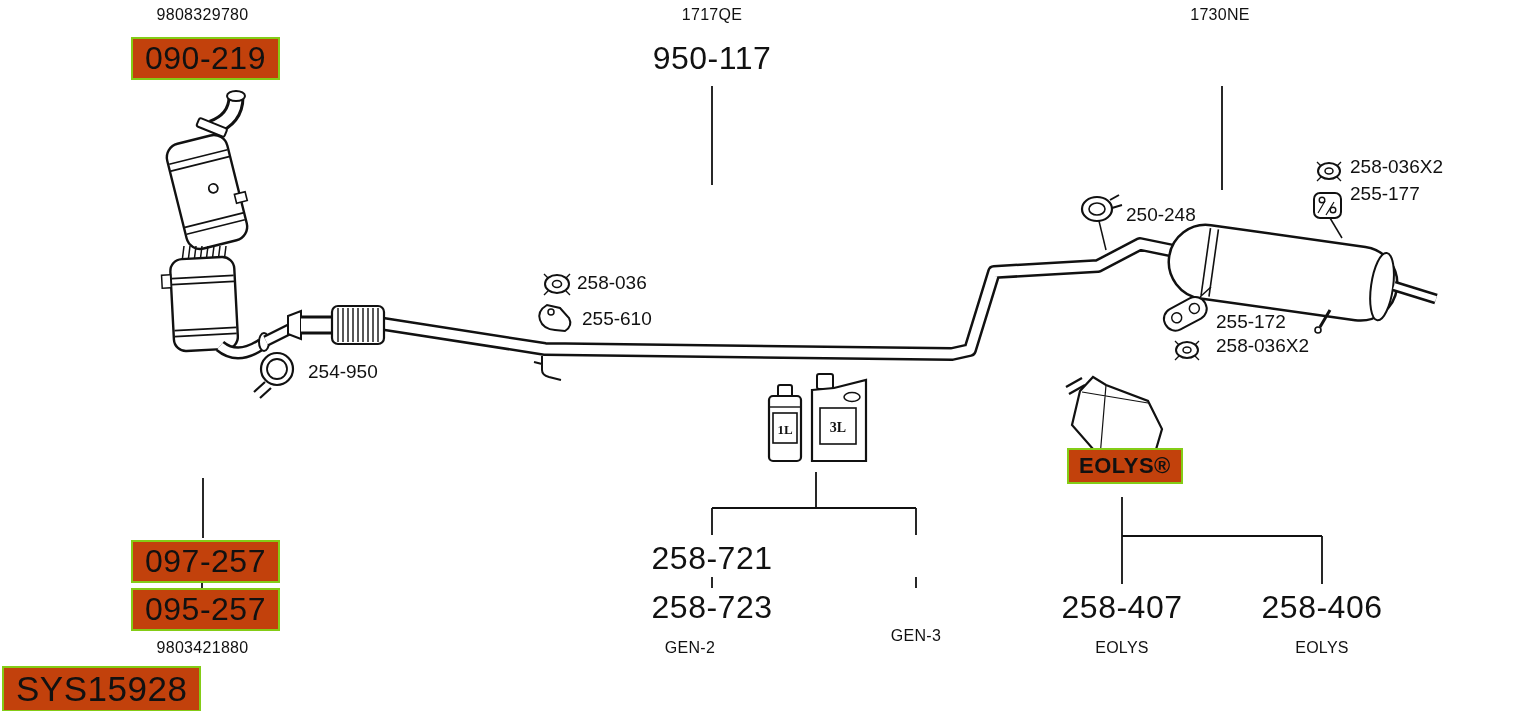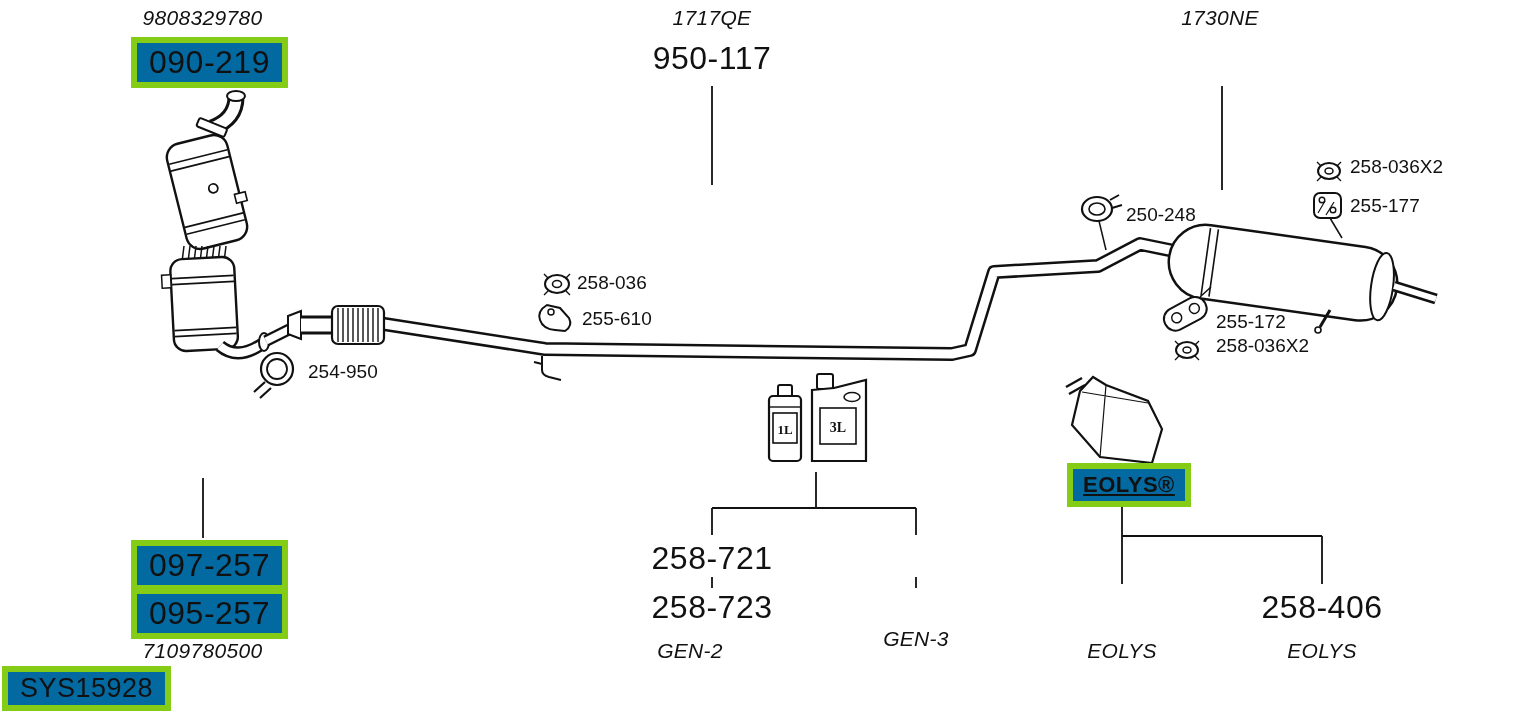--- a/index.html
+++ b/index.html
@@ -2,25 +2,25 @@
 <html><head>
 <meta charset="utf-8">
 <style>
   html,body{margin:0;padding:0;background:#fff;}
   .stage{
     position:relative;width:1530px;height:711px;background:#fff;
     font-family:"Liberation Sans",sans-serif;color:#111;overflow:hidden;
   }
   .abs{position:absolute;}
   .c{text-align:center;}
-  .ref{font-size:21px;letter-spacing:.3px;white-space:nowrap;font-style:italic;}
+  .ref{font-size:16px;letter-spacing:.3px;white-space:nowrap;}
   .big{font-size:32px;letter-spacing:.5px;white-space:nowrap;}
   .callout{font-size:19px;white-space:nowrap;}
-  .boxed{border:6px solid #84cc16;background:#0369a1;padding:1px 12px;display:inline-block;}
-  .sys{font-size:27px;letter-spacing:.5px;}
+  .boxed{border:2px solid #84cc16;background:#c2410c;padding:1px 12px;display:inline-block;}
+  .sys{font-size:35px;letter-spacing:.5px;}
   .eolys-box{font-size:22px;font-weight:bold;letter-spacing:.5px;padding:3px 10px;}
   svg.art{position:absolute;left:0;top:0;}
 </style>
 </head>
 <body>
 
 <div class="stage">
 
   <svg class="art" width="1530" height="711" viewBox="0 0 1530 711">
 
@@ -180,33 +180,34 @@
   <div class="abs ref c" style="left:632px;top:6px;width:160px;">1717QE</div>
   <div class="abs big c" style="left:612px;top:40px;width:200px;">950-117</div>
 
   <div class="abs ref c" style="left:1140px;top:6px;width:160px;">1730NE</div>
 
   <div class="abs callout" style="left:308px;top:361px;">254-950</div>
   <div class="abs callout" style="left:577px;top:272px;">258-036</div>
   <div class="abs callout" style="left:582px;top:308px;">255-610</div>
   <div class="abs callout" style="left:1126px;top:204px;">250-248</div>
   <div class="abs callout" style="left:1350px;top:156px;">258-036X2</div>
-  <div class="abs callout" style="left:1350px;top:195px;">255-177</div>
+  <div class="abs callout" style="left:1350px;top:183px;">255-177</div>
   <div class="abs callout" style="left:1216px;top:311px;">255-172</div>
   <div class="abs callout" style="left:1216px;top:335px;">258-036X2</div>
 
   <div class="abs boxed big" style="left:131px;top:540px;">097-257</div>
   <div class="abs boxed big" style="left:131px;top:588px;">095-257</div>
-  <div class="abs ref c" style="left:110px;top:639px;width:185px;">7109780500</div>
+  <div class="abs ref c" style="left:110px;top:639px;width:185px;">9803421880</div>
   <div class="abs boxed sys" style="left:2px;top:666px;">SYS15928</div>
 
   <div class="abs big c" style="left:612px;top:540px;width:200px;">258-721</div>
   <div class="abs big c" style="left:612px;top:589px;width:200px;">258-723</div>
   <div class="abs ref c" style="left:638px;top:639px;width:104px;">GEN-2</div>
 
   <div class="abs ref c" style="left:866px;top:627px;width:100px;">GEN-3</div>
 
-  <div class="abs boxed eolys-box" style="left:1067px;top:463px;text-decoration:underline;">EOLYS®</div>
+  <div class="abs boxed eolys-box" style="left:1067px;top:448px;">EOLYS®</div>
+  <div class="abs big c" style="left:1022px;top:589px;width:200px;">258-407</div>
   <div class="abs ref c" style="left:1072px;top:639px;width:100px;">EOLYS</div>
   <div class="abs big c" style="left:1222px;top:589px;width:200px;">258-406</div>
   <div class="abs ref c" style="left:1272px;top:639px;width:100px;">EOLYS</div>
 
 </div>
 
 </body></html>

